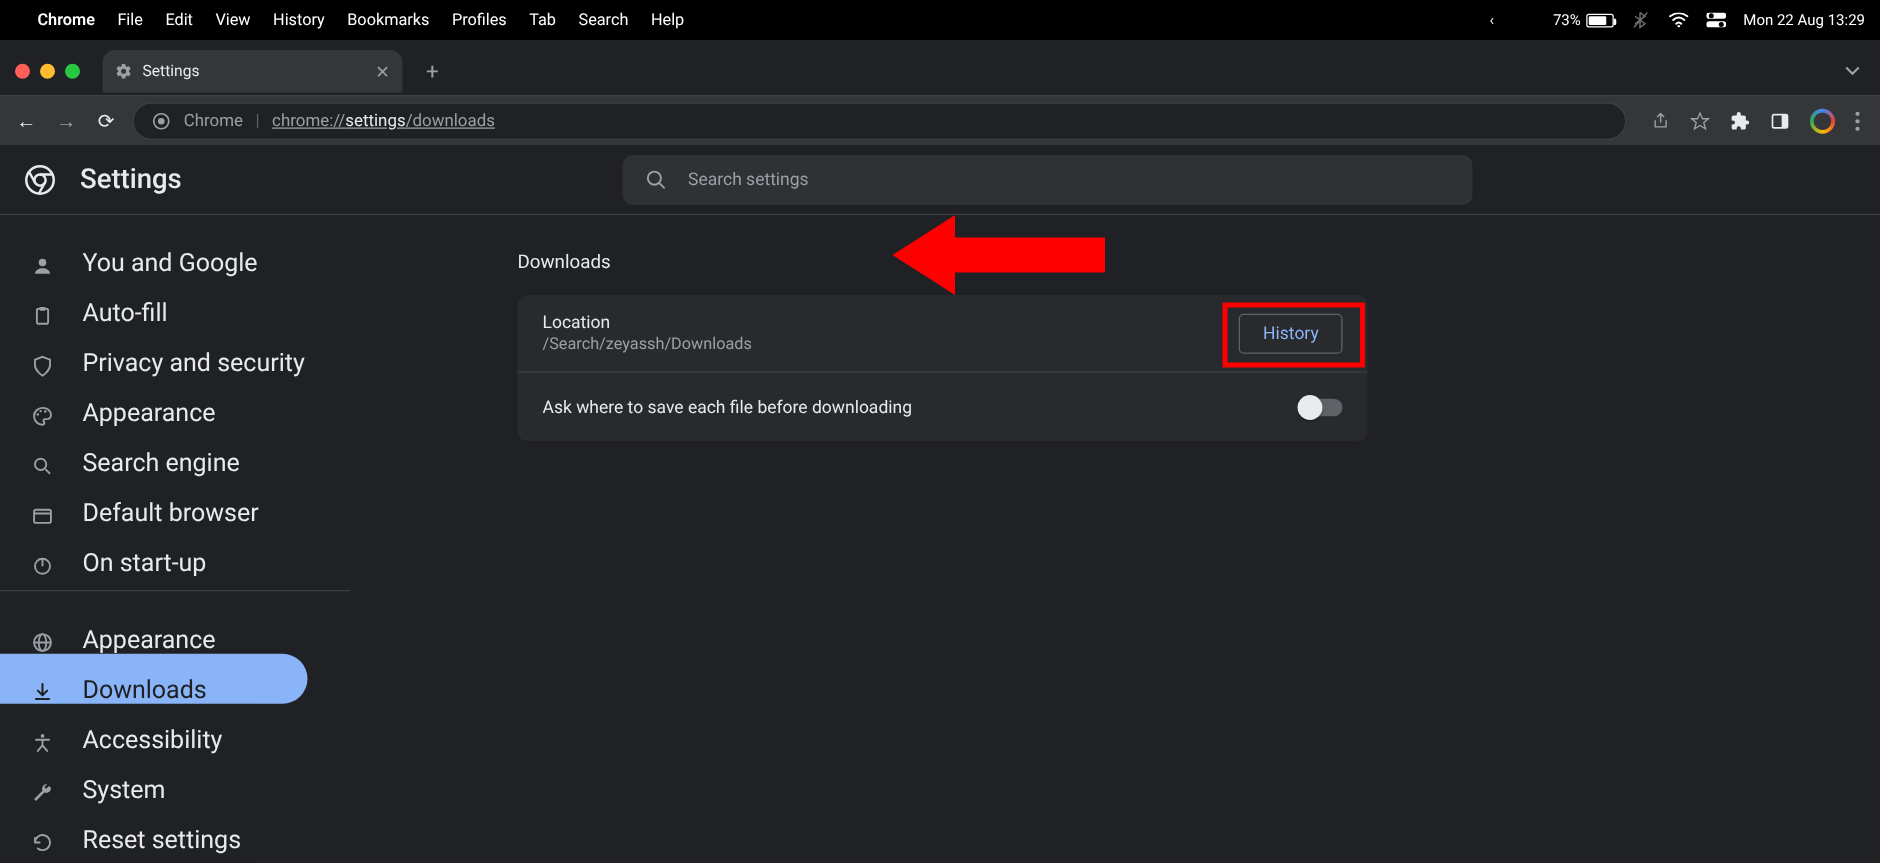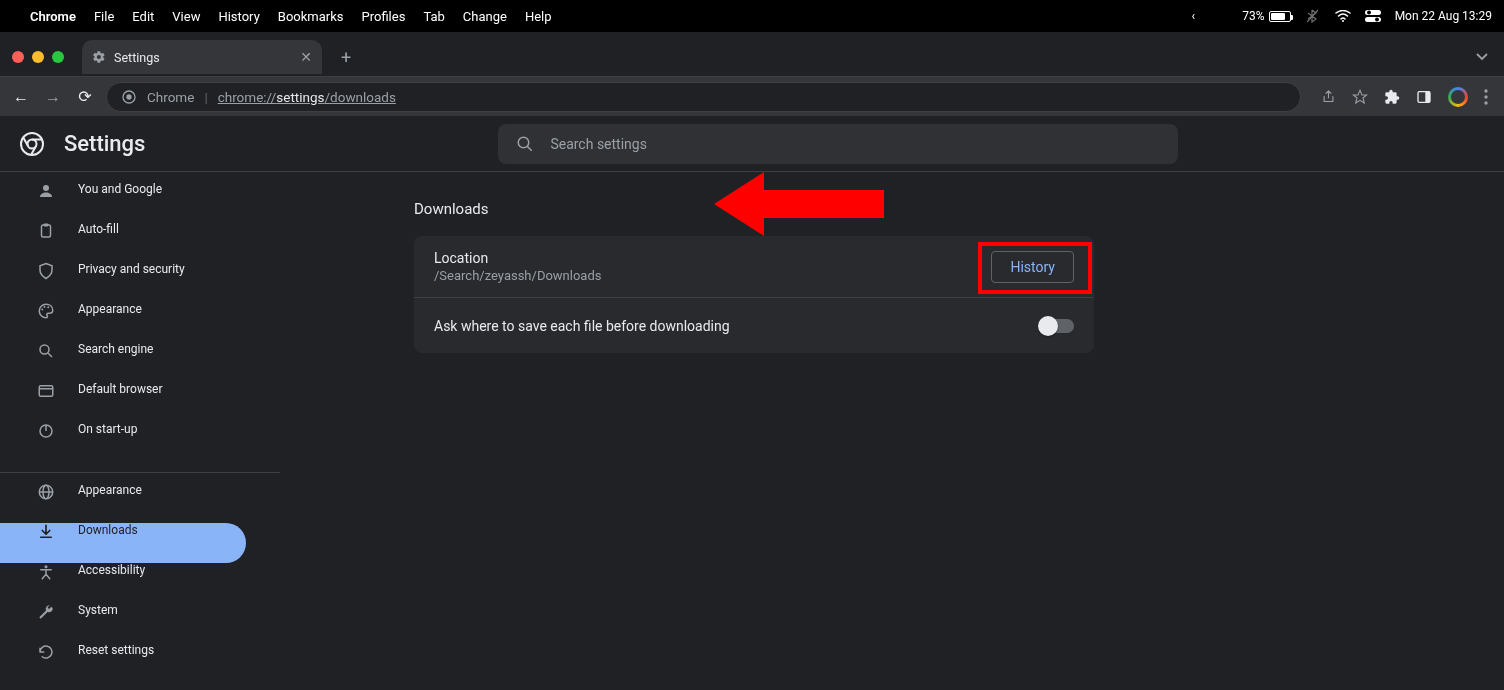--- a/index.html
+++ b/index.html
@@ -44,21 +44,21 @@
   .settings-app { position:absolute; top:116px; left:0; right:0; bottom:0; background:#202124; }
   .settings-header { height:56px; display:flex; align-items:center; padding:0 20px; gap:20px; border-bottom:1px solid #3c4043;}
   .settings-header .logo { width:24px; height:24px; }
   .settings-header h1 { font-size:22px; font-weight:500; color:#e8eaed; }
   .search-wrap { margin-left: 333px; }
   .searchbox { width:680px; height:40px; background:#303134; border-radius:8px; display:flex; align-items:center; padding:0 18px; gap:16px; color:#9aa0a6; font-size:14px;}
   .body { display:flex; height:calc(100% - 56px); }
 
   
   .sidebar { width:280px; padding-top:10px; border-right: 0; }
-  .nav-item { height:40px; display:flex; align-items:flex-start; gap:22px; padding:0 0 0 36px; font-size:12px; color:#e8eaed; cursor:pointer; border-radius:0 20px 20px 0; margin-right:34px;}
+  .nav-item { height:40px; display:flex; align-items:flex-end; gap:22px; padding:0 0 0 24px; font-size:20px; color:#e8eaed; cursor:pointer; border-radius:0 20px 20px 0; margin-right:34px;}
   .nav-item .ico { width:20px; color:#9aa0a6; display:flex; align-items:center; justify-content:center;}
   .nav-item.active { background:#8ab4f8; color:#202124; }
   .nav-item.active .ico { color:#202124; }
   .nav-divider { height:1px; background:#3c4043; margin:10px 0; }
 
   
   .main { flex:1; padding: 28px 0 0 134px; }
   .section-title { font-size:15px; color:#e8eaed; margin-bottom:18px; font-weight:400;}
   .card { width:680px; background:#292a2d; border-radius:8px; overflow:hidden; position:relative;}
   .row { padding:14px 20px; display:flex; align-items:center; min-height:56px;justify-content:flex-end;}
@@ -84,21 +84,21 @@
   <div class="left">
     <span class="apple"></span>
     <span class="bold">Chrome</span>
     <span>File</span>
     <span>Edit</span>
     <span>View</span>
     <span>History</span>
     <span>Bookmarks</span>
     <span>Profiles</span>
     <span>Tab</span>
-    <span>Change</span>
+    <span>Search</span>
     <span>Help</span>
   </div>
   <div class="right">
     <span class="mi">‹</span>
     <div class="battery-wrap">
       <span>73%</span>
       <span class="battery">
           <span class="fill"></span>
         </span>
     </div>

